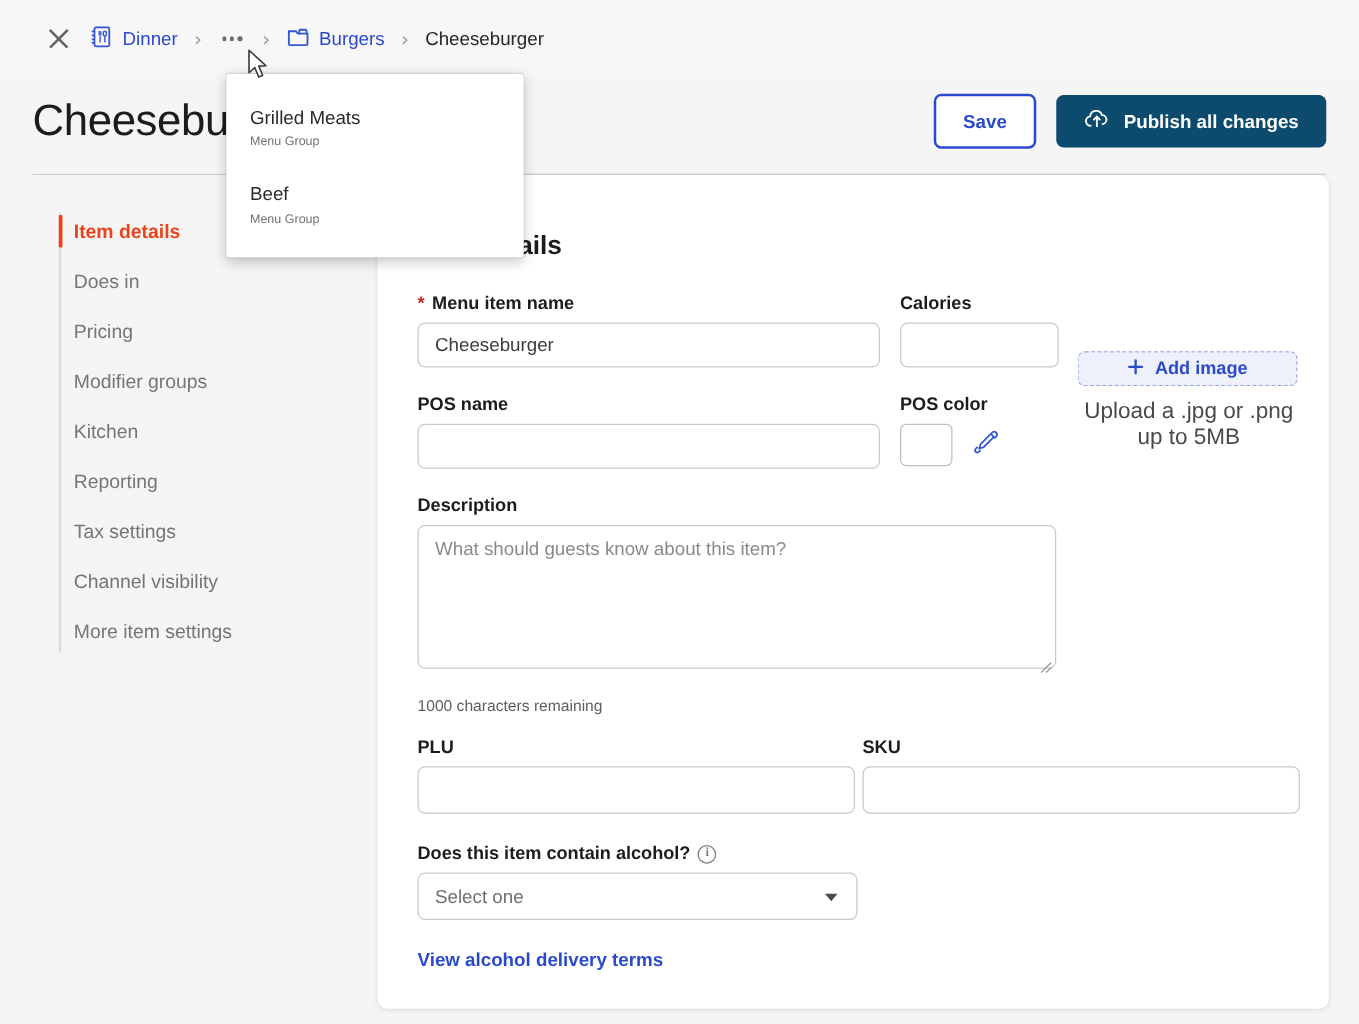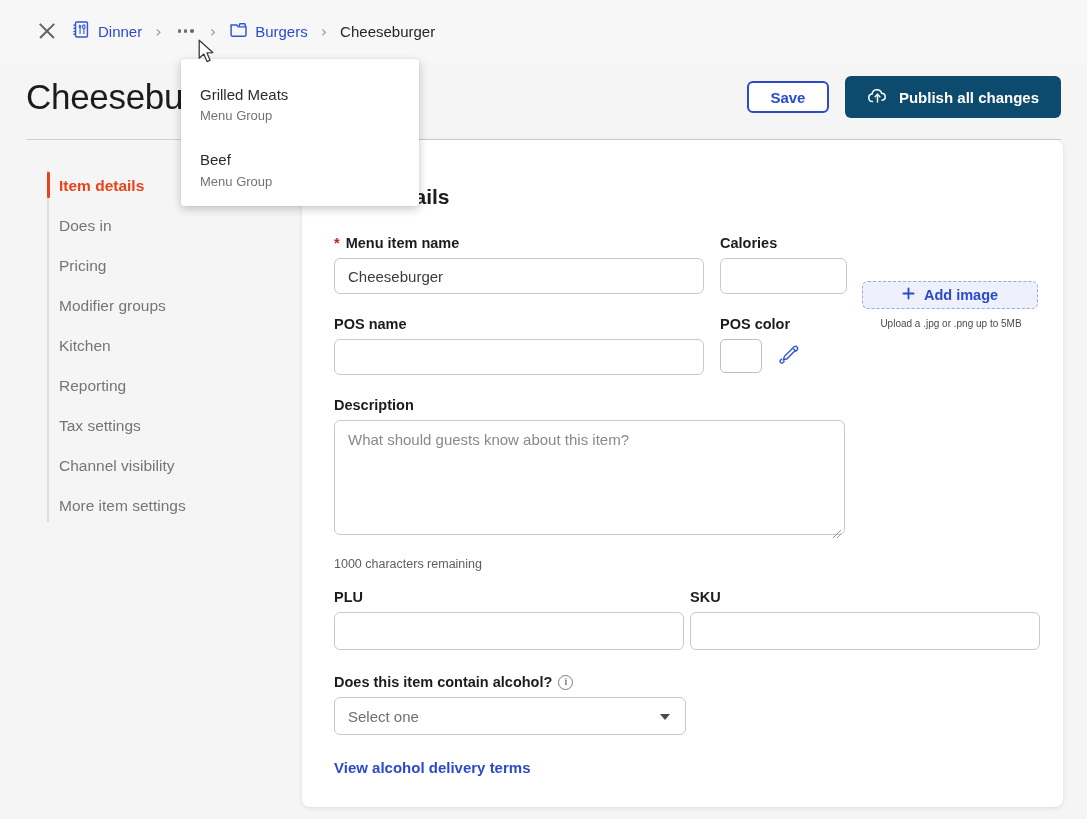--- a/index.html
+++ b/index.html
@@ -55,21 +55,21 @@
     font-size: 35px; font-weight: 400; color: #1c1c1c; letter-spacing: -0.3px;
     flex: 1 1 auto; white-space: nowrap;
   }
   .btn-row { display: flex; align-items: center; gap: 16px; flex: 0 0 auto; }
   .btn {
     font-size: 15px; font-weight: 700; border-radius: 6px; cursor: pointer;
     display: flex; align-items: center; justify-content: center;
     font-family: "Liberation Sans", sans-serif;
   }
   .btn-save {
-    width: 82px; height: 32px; background: #ffffff;
+    width: 82px; height: 44px; background: #ffffff;
     border: 2px solid #2b4acb; color: #2b4acb;
   }
   .btn-publish {
     height: 42px; padding: 0 22px; background: #0c4a6e; border: none; color: #ffffff;
     gap: 11px;
   }
 
   
   .header-divider {
     position: absolute; top: 139px; left: 26px; width: 1035px; height: 1px;
@@ -168,32 +168,32 @@
   }
   .dz-text {
     font-size: 12.5px; color: #3d3d3d; text-align: center; line-height: 1.3; width: 125px;
   }
   .add-image {
     margin-top: 16px; width: 176px; height: 28px; border: 1.5px dashed #9aa7e0;
     border-radius: 6px; background: #eef1fb; color: #2b4acb; font-size: 14.5px;
     font-weight: 700; display: flex; align-items: center; justify-content: center; gap: 9px;
     cursor: pointer;
   }
-  .upload-note { margin-top: 9px; font-size: 10px; color: #4a4a4a; text-align: center; width: 178px; }
+  .upload-note { margin-top: 9px; font-size: 18px; color: #4a4a4a; text-align: center; width: 178px; }
 
   
   .dropdown {
     position: absolute; left: 181px; top: 59px; width: 238px; height: 147px;
     background: #ffffff; border-radius: 3px;
     box-shadow: 0 3px 10px rgba(0,0,0,0.22), 0 0 1px rgba(0,0,0,0.18);
     z-index: 50; padding-top: 20px;
   }
   .dd-item { padding: 6px 19px 10px 19px; cursor: pointer; }
   .dd-title { font-size: 15px; color: #2b2b2b; line-height: 1.35; }
-  .dd-sub { font-size: 13px; color: #737373; margin-top: 3px; }
+  .dd-sub { font-size: 10px; color: #737373; margin-top: 3px; }
 
   
   .cursor { position: absolute; left: 198px; top: 39px; z-index: 80; pointer-events: none; }
 </style>
 </head>
 <body>
 
 <div class="app">
 
   <div class="topbar">

